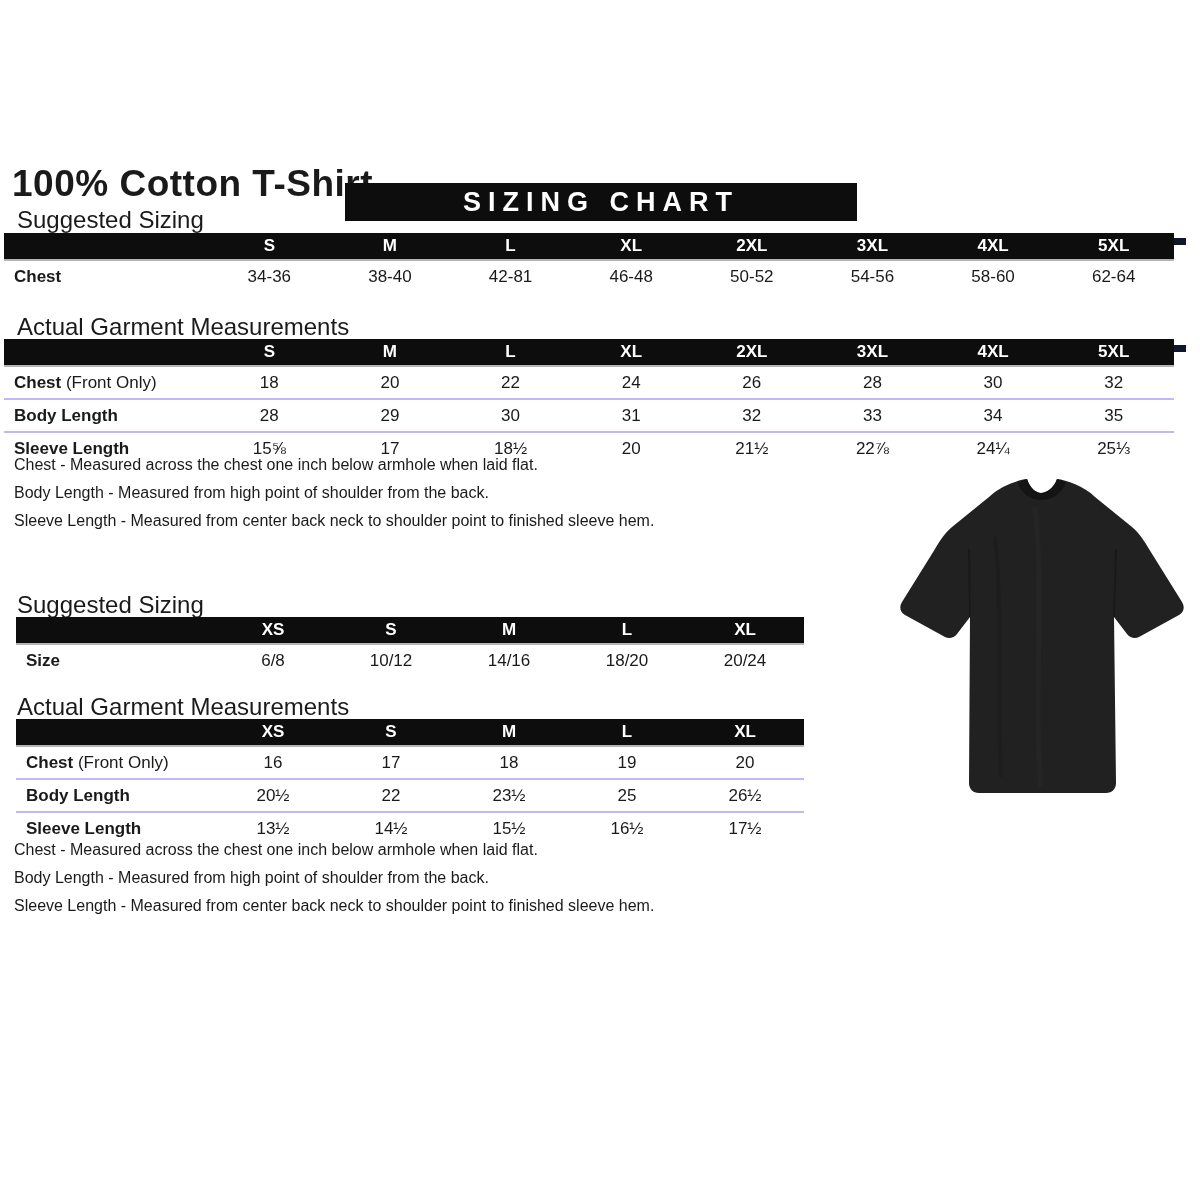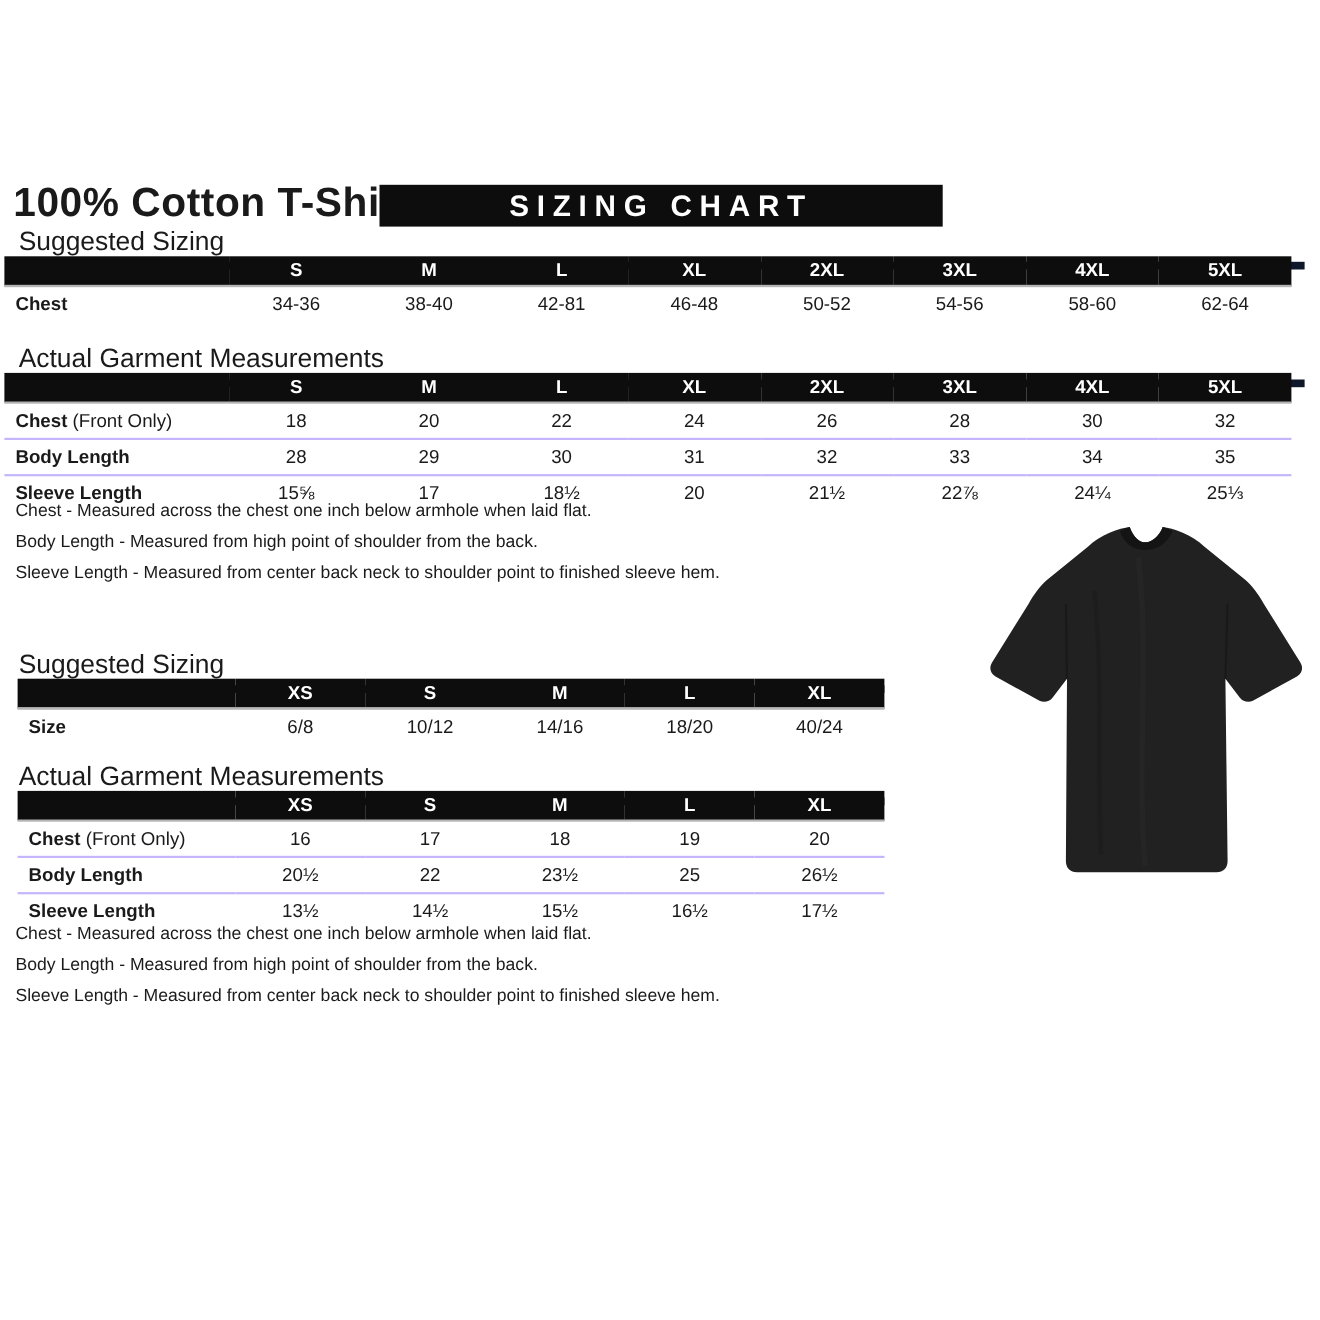--- a/index.html
+++ b/index.html
@@ -14,21 +14,21 @@
     background:#fff;
     font-family:"Liberation Sans", sans-serif;
     color:var(--ink);
     overflow:hidden;
   }
   .title{
     position:absolute;left:12px;top:163px;
     font-size:37px;font-weight:bold;letter-spacing:0.5px;
   }
   .banner{
-    position:absolute;left:345px;top:168px;width:512px;height:38px;
+    position:absolute;left:345px;top:183px;width:512px;height:38px;
     background:var(--bar);
     display:flex;align-items:center;justify-content:center;
     color:#fff;font-size:27px;font-weight:bold;letter-spacing:7px;
   }
   .sec-label{
     position:absolute;
     font-size:24px;
     border-bottom:7px solid #0f172a;
     padding-bottom:4px;
     margin-left:12px;
@@ -209,21 +209,21 @@
         <th>XL</th>
       </tr>
     </thead>
     <tbody>
       <tr>
         <td class="lbl">Size</td>
         <td>6/8</td>
         <td>10/12</td>
         <td>14/16</td>
         <td>18/20</td>
-        <td>40/24</td>
+        <td>20/24</td>
       </tr>
     </tbody>
   </table>
 
   <div class="sec-label" style="top:693px;left:5px;width:787px;">Actual Garment Measurements</div>
 
   <table class="sizing-table rows youth-t" style="top:719px;">
     <colgroup>
         <col class="c-lbl">
         <col>

